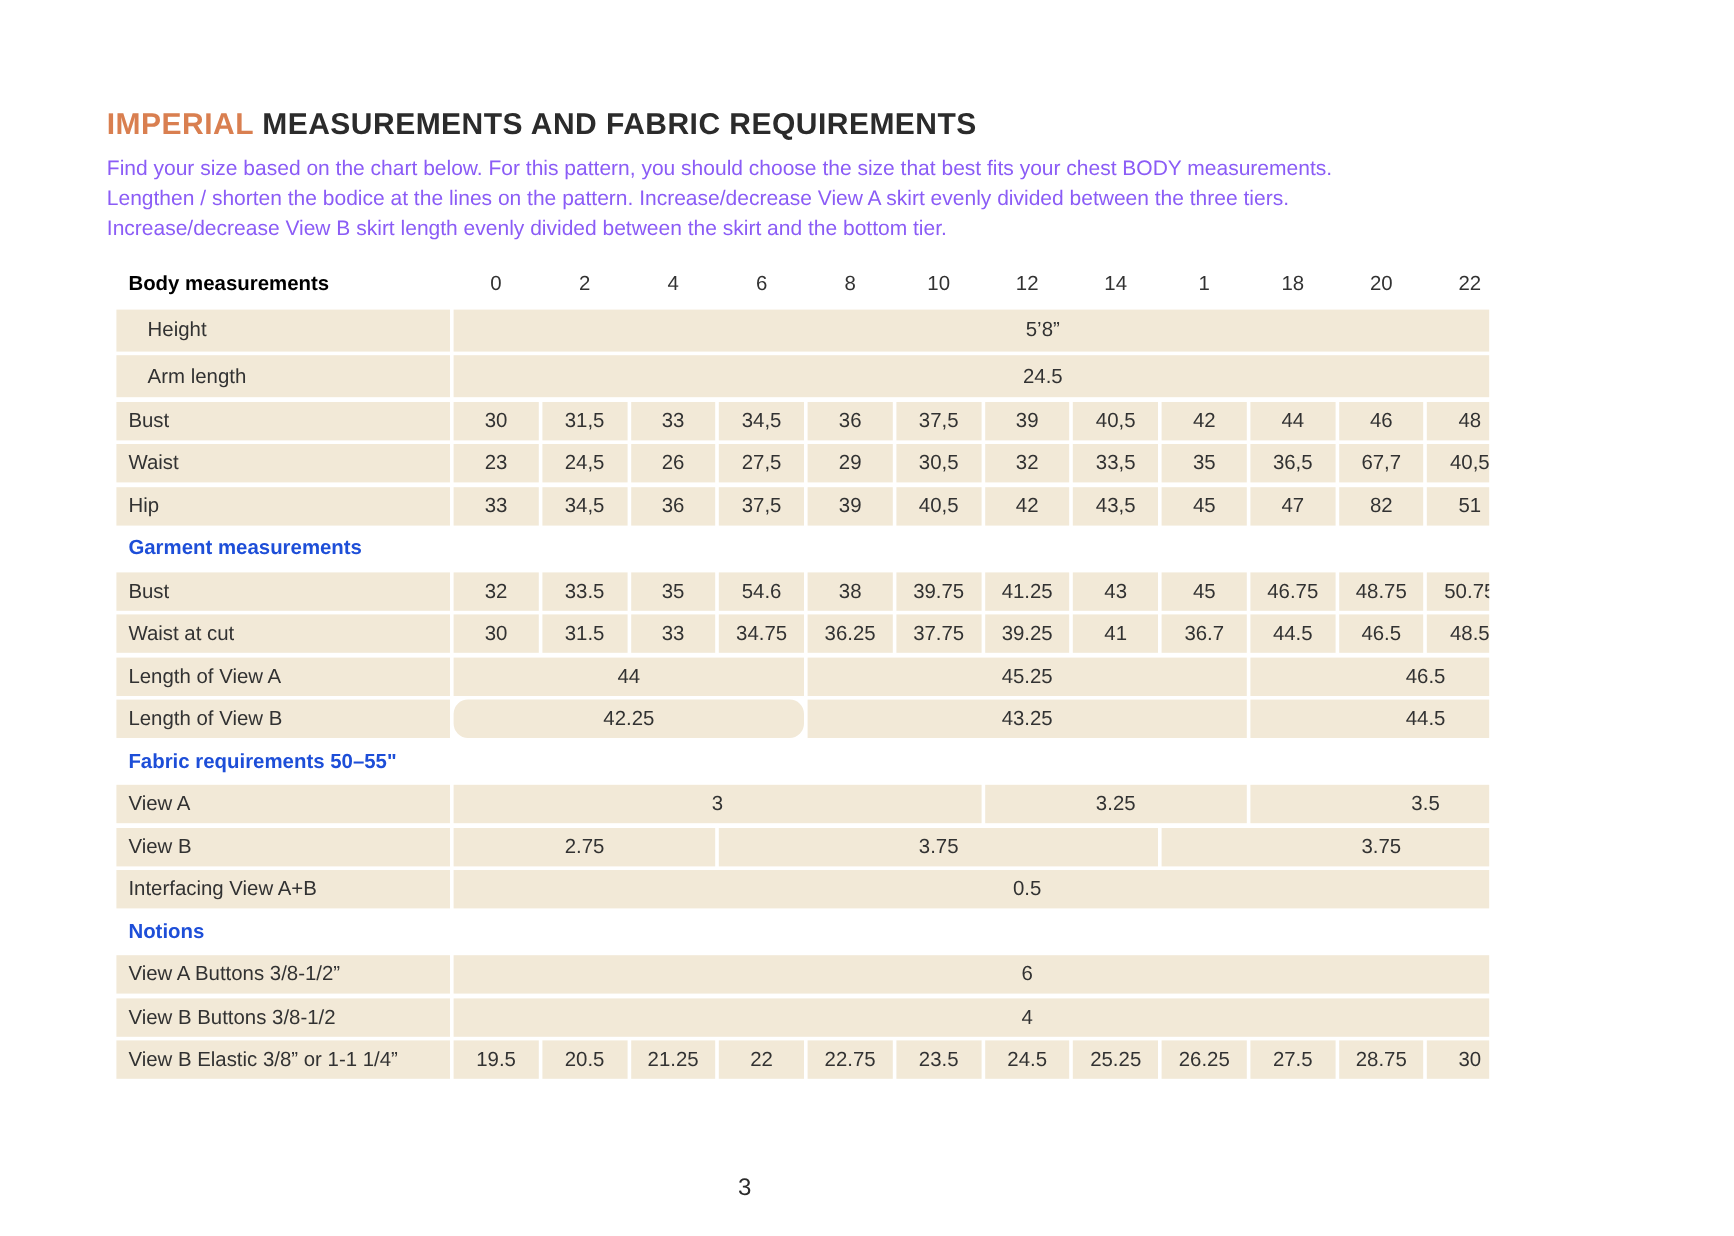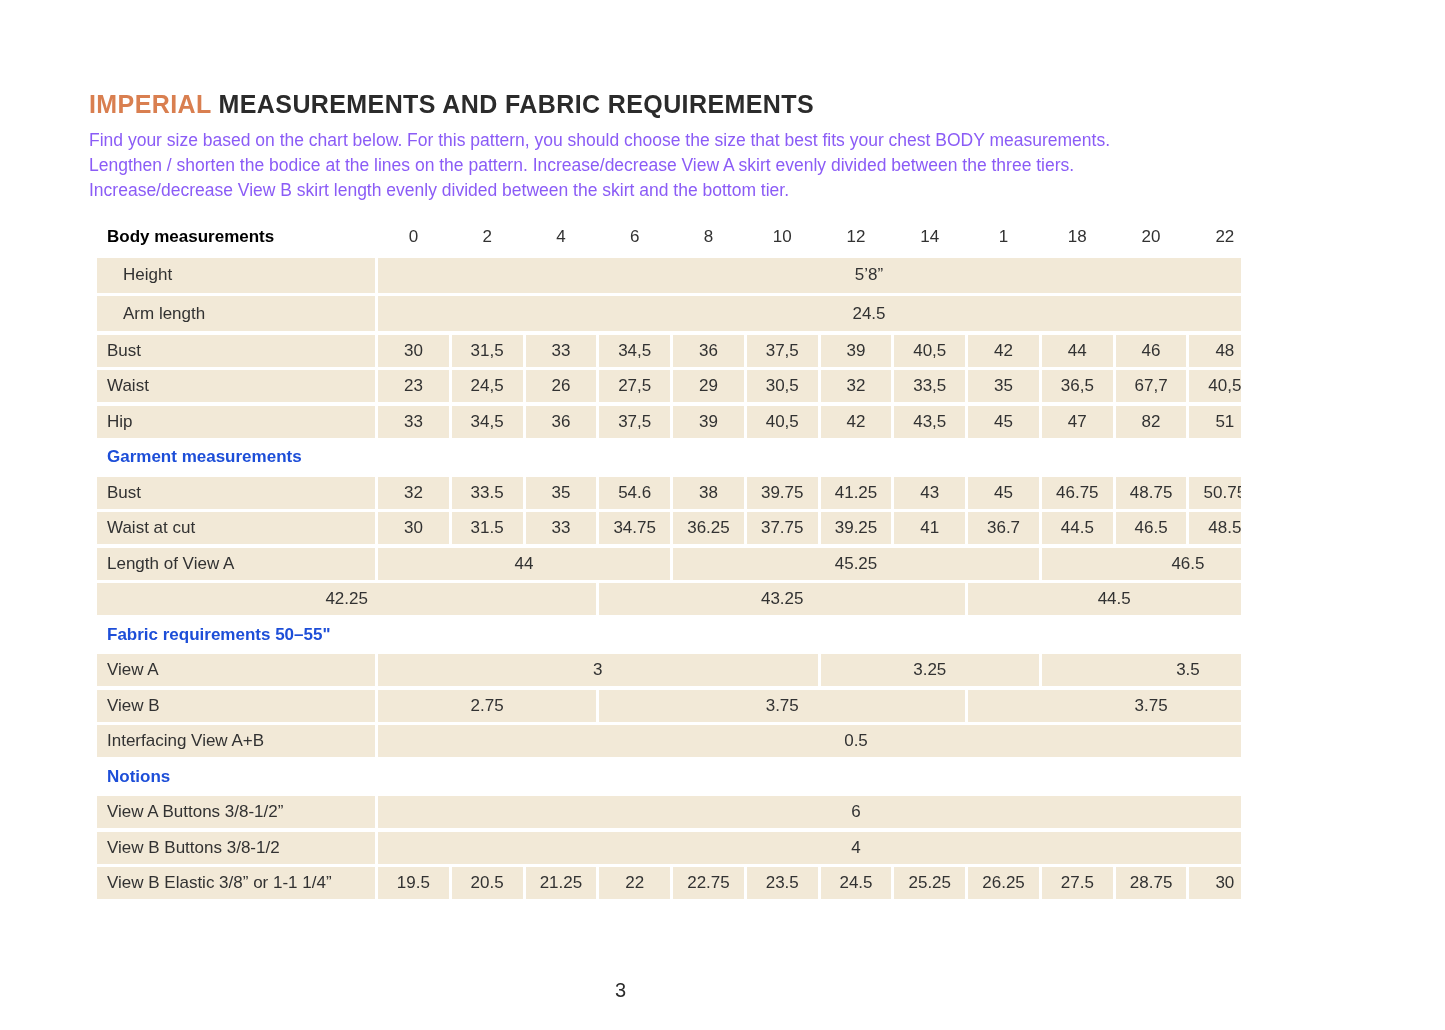--- a/index.html
+++ b/index.html
@@ -171,21 +171,22 @@
           <div class="cell val beige">48.5</div>
           <div class="cell val beige">50.5</div>
         </div>
         <div class="trow data">
           <div class="cell label beige">Length of View A</div>
           <div class="cell val beige" style="grid-column: span 4;">44</div>
           <div class="cell val beige" style="grid-column: span 5;">45.25</div>
           <div class="cell val beige" style="grid-column: span 4;">46.5</div>
         </div>
         <div class="trow data">
-          <div class="cell val beige" style="grid-column: span 4;">42.25</div>
+          <div class="cell label beige">Length of View B</div>
+          <div class="cell val beige" style="grid-column: span 4; border-radius: 12px;">42.25</div>
           <div class="cell val beige" style="grid-column: span 5;">43.25</div>
           <div class="cell val beige" style="grid-column: span 4;">44.5</div>
         </div>
         <div class="trow section">
           <div class="section-label">Fabric requirements 50–55"</div>
         </div>
         <div class="trow data">
           <div class="cell label beige">View A</div>
           <div class="cell val beige" style="grid-column: span 6;">3</div>
           <div class="cell val beige" style="grid-column: span 3;">3.25</div>

